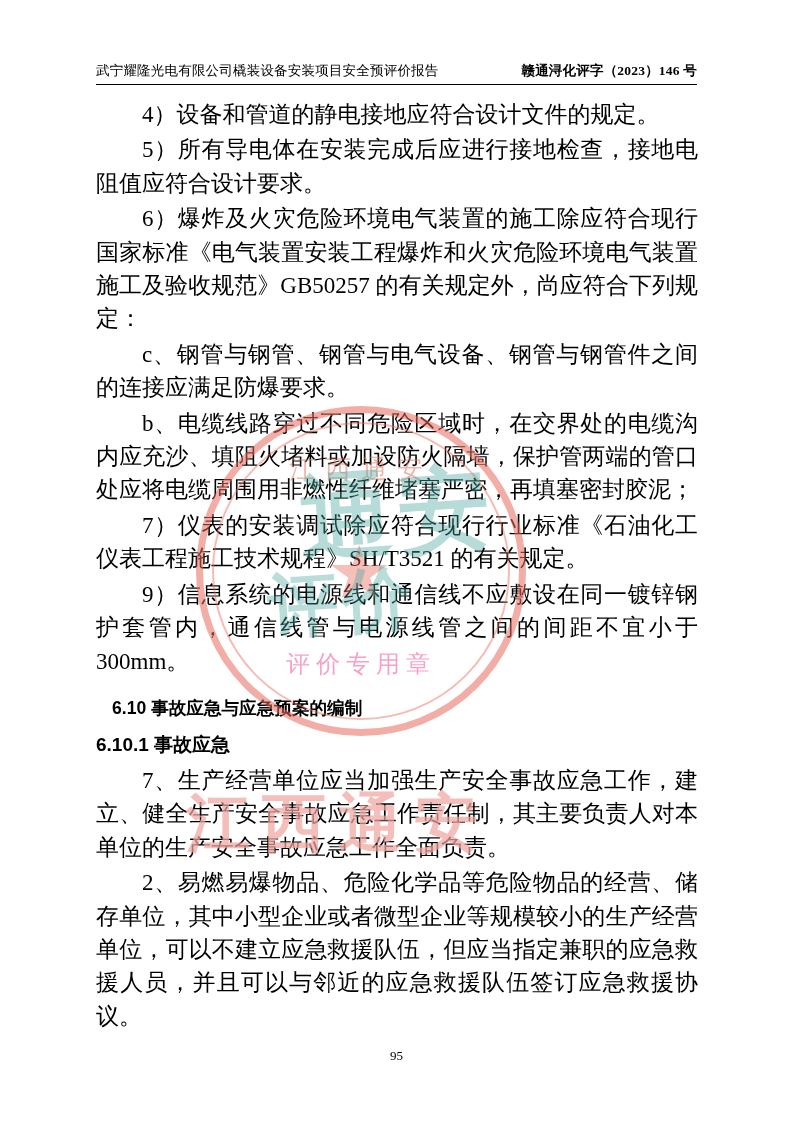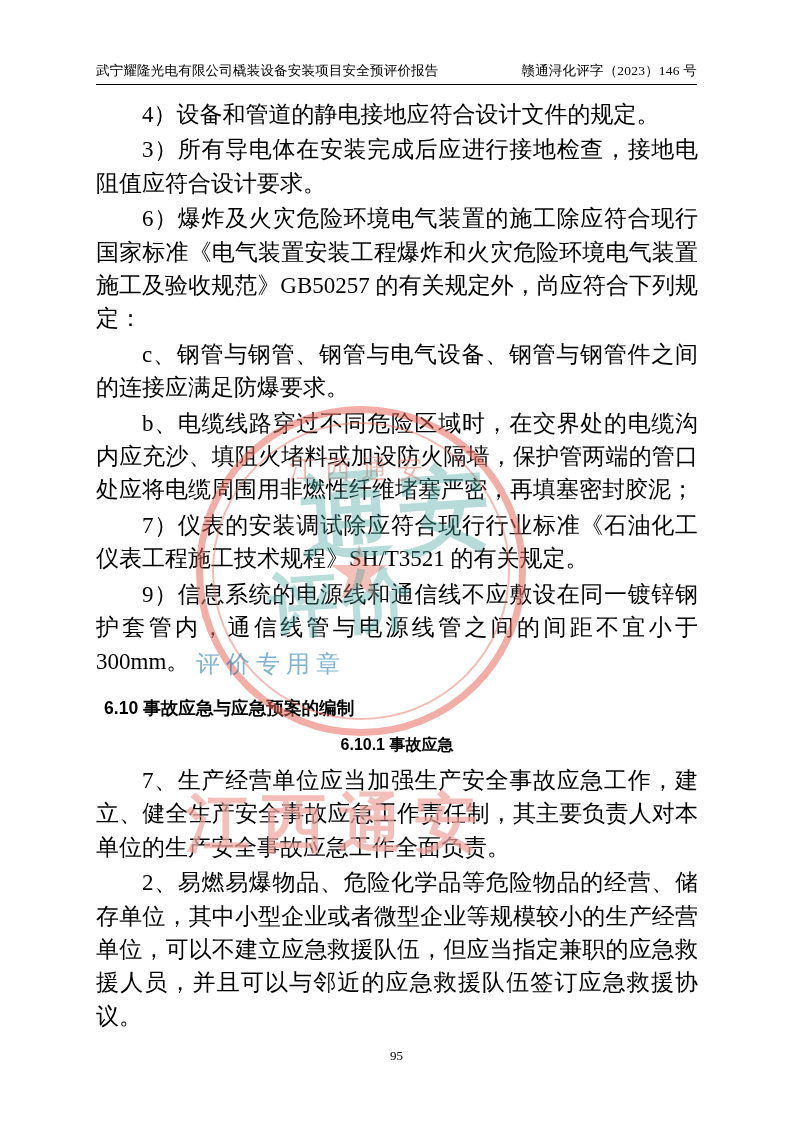--- a/index.html
+++ b/index.html
@@ -25,21 +25,21 @@
     left: 96px;
     right: 96px;
     display: flex;
     justify-content: space-between;
     align-items: baseline;
     font-size: 13.5px;
     letter-spacing: 0.2px;
     gap: 12px;
   }
   .header-left { white-space: nowrap; }
-  .header-right { white-space: nowrap; }
+  .header-right { white-space: nowrap; font-weight: bold; }
   .header-rule {
     position: absolute;
     top: 84px;
     left: 96px;
     right: 96px;
     border-top: 1px solid #000;
     height: 0;
   }
 
   
@@ -51,35 +51,34 @@
   }
   p.para {
     margin: 0 0 2px 0;
     font-size: 23px;
     line-height: 33.4px;
     text-align: justify;
     text-justify: inter-ideograph;
     text-indent: 2em;
   }
   h2.sec {
-    margin: 14px 0 6px 8px;
+    margin: 14px 0 6px 16px;
     font-size: 17.6px;
     line-height: 32px;
     font-weight: bold;
     font-family: "Liberation Sans", "DejaVu Sans", sans-serif;
     text-indent: 0;
   }
   h3.subsec {
     margin: 6px 0 4px 0;
-    font-size: 16px;
+    font-size: 19px;
     line-height: 30px;
     font-weight: bold;
     font-family: "Liberation Sans", "DejaVu Sans", sans-serif;
     text-indent: 0;
-    text-align: center;
   }
 
   
   .footer {
     position: absolute;
     bottom: 58px;
     left: 0;
     width: 100%;
     text-align: center;
     font-size: 13px;
@@ -135,21 +134,22 @@
     opacity: 0.5;
     font-size: 26px;
     letter-spacing: 10px;
     font-family: "Liberation Sans", "DejaVu Sans", sans-serif;
   }
   .stamp-text-bottom {
     position: absolute;
     left: 196px;
     top: 648px;
     width: 330px;
-    color: #0369a1;
+    text-align: center;
+    color: #ec4899;
     opacity: 0.5;
     font-size: 24px;
     letter-spacing: 6px;
     font-family: "Liberation Sans", "DejaVu Sans", sans-serif;
   }
   .wm-teal {
     position: absolute;
     left: 300px;
     top: 452px;
     color: #4aa8a0;
@@ -193,21 +193,21 @@
 <div class="page">
 
   <div class="header">
     <div class="header-left">武宁耀隆光电有限公司橇装设备安装项目安全预评价报告</div>
     <div class="header-right">赣通浔化评字（2023）146 号</div>
   </div>
   <div class="header-rule"></div>
 
   <div class="content">
     <p class="para">4）设备和管道的静电接地应符合设计文件的规定。</p>
-    <p class="para">3）所有导电体在安装完成后应进行接地检查，接地电阻值应符合设计要求。</p>
+    <p class="para">5）所有导电体在安装完成后应进行接地检查，接地电阻值应符合设计要求。</p>
     <p class="para">6）爆炸及火灾危险环境电气装置的施工除应符合现行国家标准《电气装置安装工程爆炸和火灾危险环境电气装置施工及验收规范》GB50257 的有关规定外，尚应符合下列规定：</p>
     <p class="para">c、钢管与钢管、钢管与电气设备、钢管与钢管件之间的连接应满足防爆要求。</p>
     <p class="para">b、电缆线路穿过不同危险区域时，在交界处的电缆沟内应充沙、填阻火堵料或加设防火隔墙，保护管两端的管口处应将电缆周围用非燃性纤维堵塞严密，再填塞密封胶泥；</p>
     <p class="para">7）仪表的安装调试除应符合现行行业标准《石油化工仪表工程施工技术规程》SH/T3521 的有关规定。</p>
     <p class="para">9）信息系统的电源线和通信线不应敷设在同一镀锌钢护套管内，通信线管与电源线管之间的间距不宜小于 300mm。</p>
 
     <h2 class="sec">6.10 事故应急与应急预案的编制</h2>
     <h3 class="subsec">6.10.1 事故应急</h3>
 
     <p class="para">7、生产经营单位应当加强生产安全事故应急工作，建立、健全生产安全事故应急工作责任制，其主要负责人对本单位的生产安全事故应急工作全面负责。</p>

